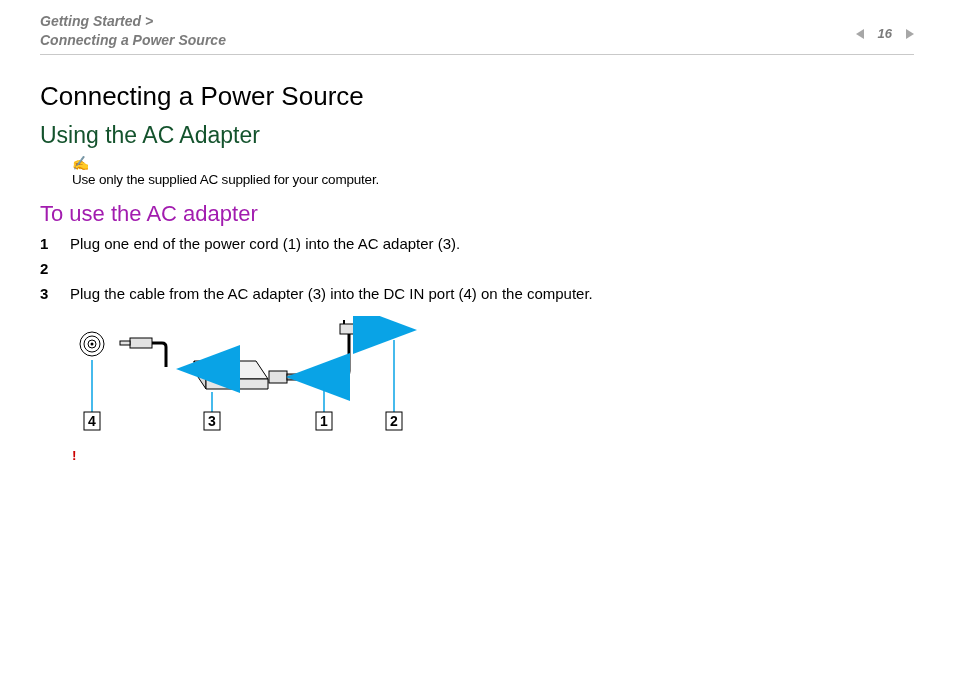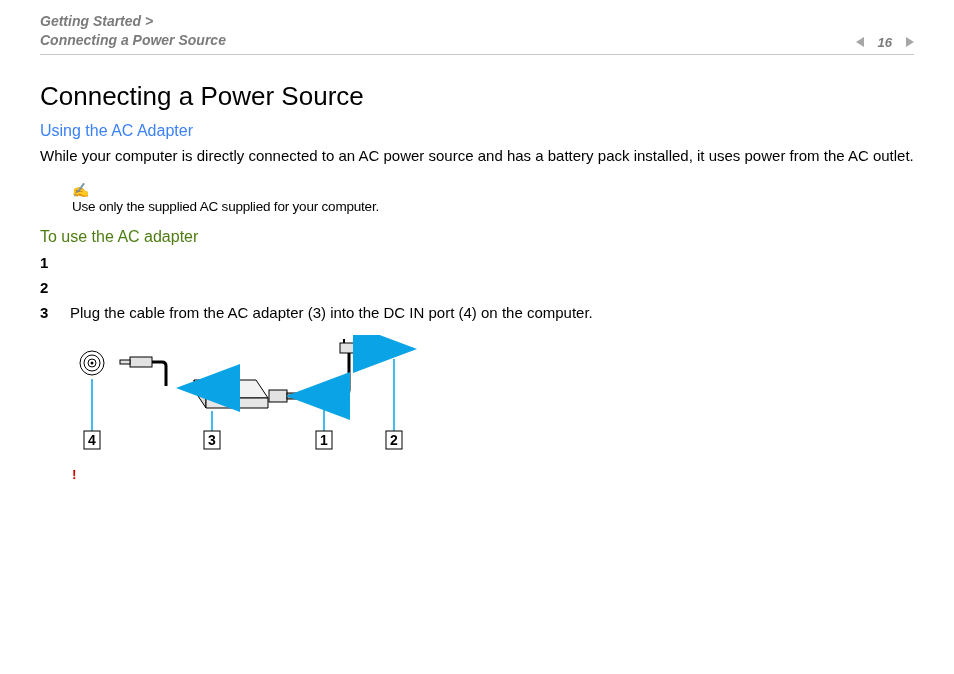--- a/index.html
+++ b/index.html
@@ -15,21 +15,21 @@
   .page {
     box-sizing: border-box;
     width: 954px;
     height: 674px;
     padding: 12px 40px 20px 40px;
     position: relative;
   }
   .header {
     display: flex;
     justify-content: space-between;
-    align-items: flex-end;
+    align-items: flex-start;
     border-bottom: 1px solid #c9c9c9;
     padding-bottom: 4px;
     margin-bottom: 26px;
   }
   .breadcrumb {
     font-size: 14px;
     font-weight: bold;
     font-style: italic;
     color: #7b7b7b;
     line-height: 1.35;
@@ -54,23 +54,23 @@
   h1 {
     font-size: 26px;
     font-weight: 400;
     margin: 0 0 10px 0;
   }
   .intro {
     font-size: 15px;
     margin: 0 0 18px 0;
   }
   h2 {
-    font-size: 16px;
+    font-size: 23px;
     font-weight: 400;
-    color: #3b82f6;
+    color: #14532d;
     margin: 0 0 6px 0;
   }
   .body-p {
     font-size: 15px;
     margin: 0 0 16px 0;
     line-height: 1.35;
   }
   .note {
     margin: 0 0 14px 32px;
     font-size: 13.5px;
@@ -79,23 +79,23 @@
     color: #6b6b6b;
     font-size: 14px;
     display: block;
     margin-bottom: 1px;
   }
   .note-text {
     font-family: "Arial Narrow", Arial, sans-serif;
     letter-spacing: -0.2px;
   }
   h3 {
-    font-size: 16px;
+    font-size: 22px;
     font-weight: 400;
-    color: #4d7c0f;
+    color: #a21caf;
     margin: 0 0 8px 0;
   }
   .steps {
     font-size: 15px;
   }
   .step-row {
     display: flex;
     gap: 16px;
     margin-bottom: 8px;
   }
@@ -135,32 +135,32 @@
     <div class="pagenav">
       <span class="tri tri-left"></span>
       <span>16</span>
       <span class="tri tri-right"></span>
     </div>
   </div>
 
   <h1>Connecting a Power Source</h1>
 
   <h2>Using the AC Adapter</h2>
-  <p class="body-p">While your computer is directly connected to an AC power source and has a battery pack installed, it uses power from the AC outlet.</p>
 
   <div class="note">
     <span class="note-icon">✍</span>
     <span class="note-text">Use only the supplied AC supplied for your computer.</span>
   </div>
 
   <h3>To use the AC adapter</h3>
 
   <div class="steps">
     <div class="step-row">
       <span class="step-num">1</span>
+      <span>Plug one end of the power cord (1) into the AC adapter (3).</span>
     </div>
     <div class="step-row">
       <span class="step-num">2</span>
     </div>
     <div class="step-row">
       <span class="step-num">3</span>
       <span>Plug the cable from the AC adapter (3) into the DC IN port (4) on the computer.</span>
     </div>
   </div>
 

